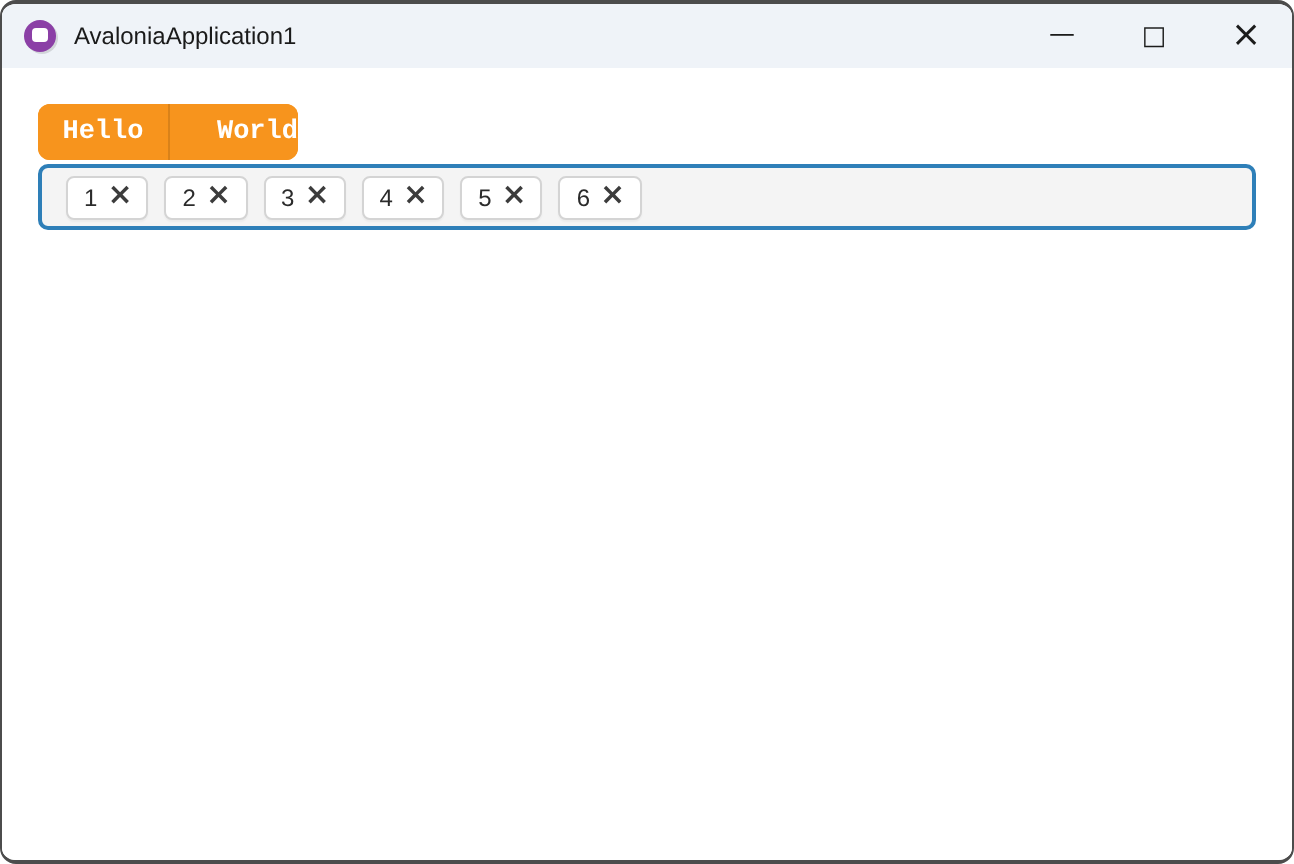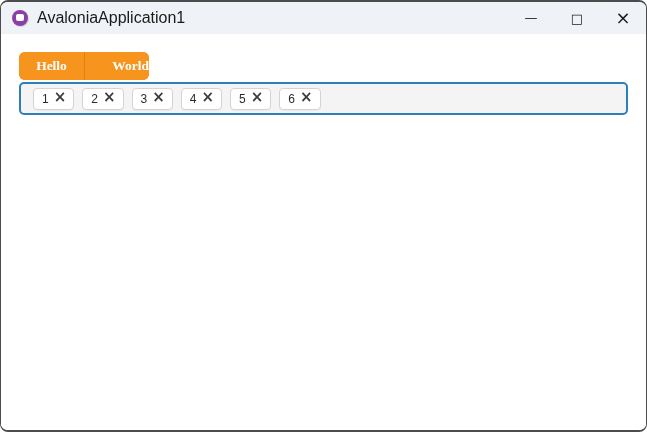--- a/index.html
+++ b/index.html
@@ -36,21 +36,21 @@
     box-shadow: 1px 1px 0 rgba(0,0,0,0.12);
   }
   .app-icon::after {
     content: "";
     position: absolute; inset: 4px 4px 5px 4px;
     background: #ffffff;
     border-radius: 2px;
   }
   .window-title {
     margin-left: 9px;
-    font-size: 16px;
+    font-size: 12px;
     color: #1a1a1a;
     white-space: nowrap;
   }
   .controls {
     margin-left: auto;
     height: 100%;
     display: flex; align-items: stretch;
   }
   .ctrl-btn {
     width: 46px;
@@ -75,21 +75,21 @@
     overflow: hidden;
     background: #f7941d;
     height: 28px;
     margin-bottom: 2px;
   }
   .btn-group button {
     width: 65px; height: 28px;
     border: none;
     background: #f7941d;
     color: #ffffff;
-    font-family: Liberation Serif, serif;
+    font-family: Liberation Mono, monospace;
     font-weight: bold;
     font-size: 13.5px;
     cursor: default;
   }
   .btn-group button + button {
     border-left: 1px solid rgba(0,0,0,0.12);
     text-align: right;
   }
   .tagbox {
     height: 33px;

